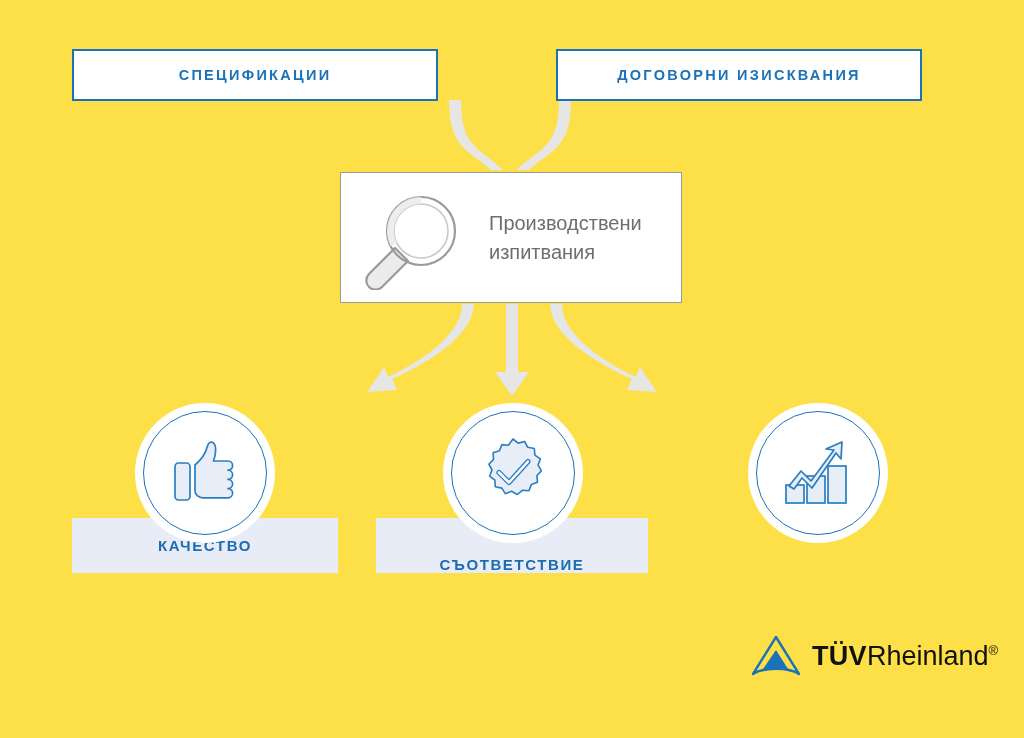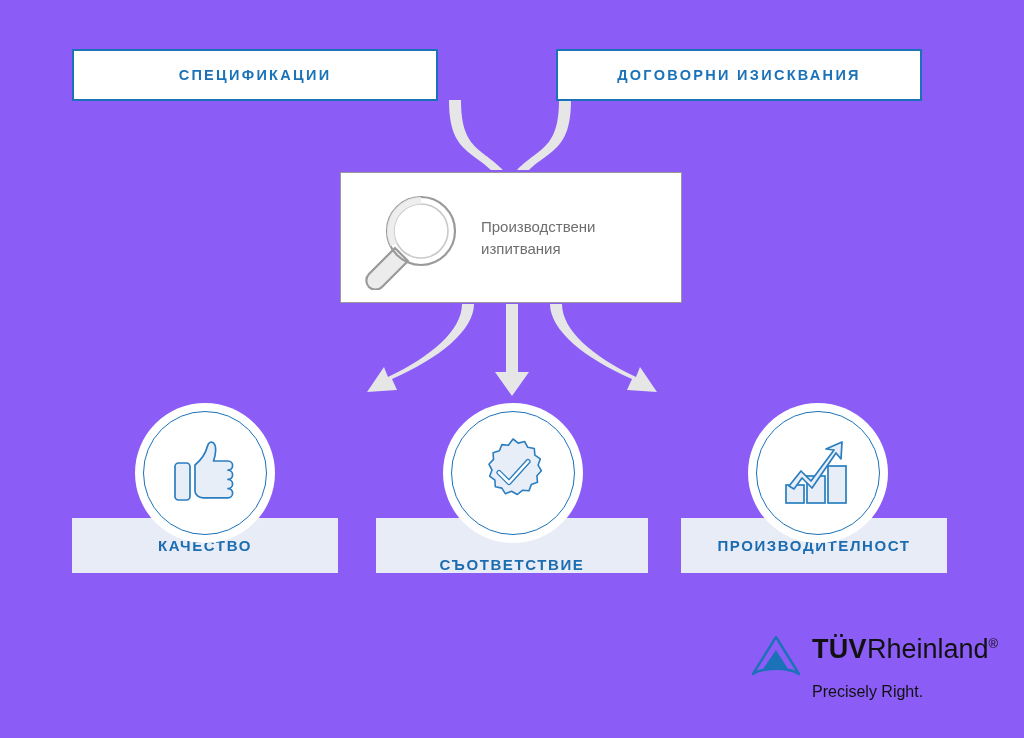--- a/index.html
+++ b/index.html
@@ -8,21 +8,21 @@
     background: #ffffff;
   }
   body {
     font-family: "Liberation Sans", sans-serif;
     -webkit-font-smoothing: antialiased;
   }
   #canvas {
     position: relative;
     width: 1024px;
     height: 738px;
-    background: #8b5cf6;
+    background: #fde047;
     overflow: hidden;
   }
 
   
   #arrows {
     position: absolute;
     left: 0;
     top: 0;
     width: 1024px;
     height: 738px;
@@ -63,22 +63,22 @@
     display: flex;
     align-items: center;
     padding-left: 14px;
   }
   #process-icon {
     flex: 0 0 auto;
     width: 112px;
     height: 104px;
   }
   #process-label {
-    margin-left: 14px;
-    font-size: 15px;
+    margin-left: 22px;
+    font-size: 20px;
     line-height: 1.42;
     color: #6e6e6e;
     max-width: 190px;
   }
 
   
   .outcome-circle {
     position: absolute;
     width: 124px;
     height: 124px;
@@ -133,20 +133,21 @@
   
   #logo {
     position: absolute;
     left: 752px;
     top: 636px;
     display: flex;
     flex-direction: column;
   }
   #logo-row {
     display: flex;
+    align-items: center;
   }
   #logo-mark { flex: 0 0 auto; width: 48px; height: 40px; }
   #logo-wordmark {
     margin-left: 12px;
     font-size: 27px;
     line-height: 1;
     color: #111111;
     white-space: nowrap;
   }
   #logo-tuv { font-weight: 700; letter-spacing: 0.3px; }
@@ -294,30 +295,26 @@
   </div>
 
   <div class="outcome-bar" id="outcome-bar-0">
     <span class="outcome-bar-label">КАЧЕСТВО</span>
   </div>
 
   <div class="outcome-bar" id="outcome-bar-1">
     <span class="outcome-bar-label">СЪОТВЕТСТВИЕ</span>
   </div>
 
-  <div class="outcome-bar" id="outcome-bar-2">
-    <span class="outcome-bar-label">ПРОИЗВОДИТЕЛНОСТ</span>
-  </div>
 
   <div id="logo">
     <div id="logo-row">
       <svg id="logo-mark" viewBox="0 0 48 40" xmlns="http://www.w3.org/2000/svg">
         <path d="M 24 1 L 47 38 C 36 31, 12 31, 1 38 Z" fill="none" stroke="#1b72b8" stroke-width="2.4" stroke-linejoin="round"></path>
         <path d="M 24 14 L 38 36 C 32 32, 16 32, 9 36 Z" fill="#1b72b8"></path>
       </svg>
       <div id="logo-wordmark">
         <span id="logo-tuv">TÜV</span><span id="logo-rheinland">Rheinland</span><span id="logo-reg">®</span>
       </div>
     </div>
-    <div id="logo-tagline">Precisely Right.</div>
   </div>
 
 </div>
 
 </body></html>

